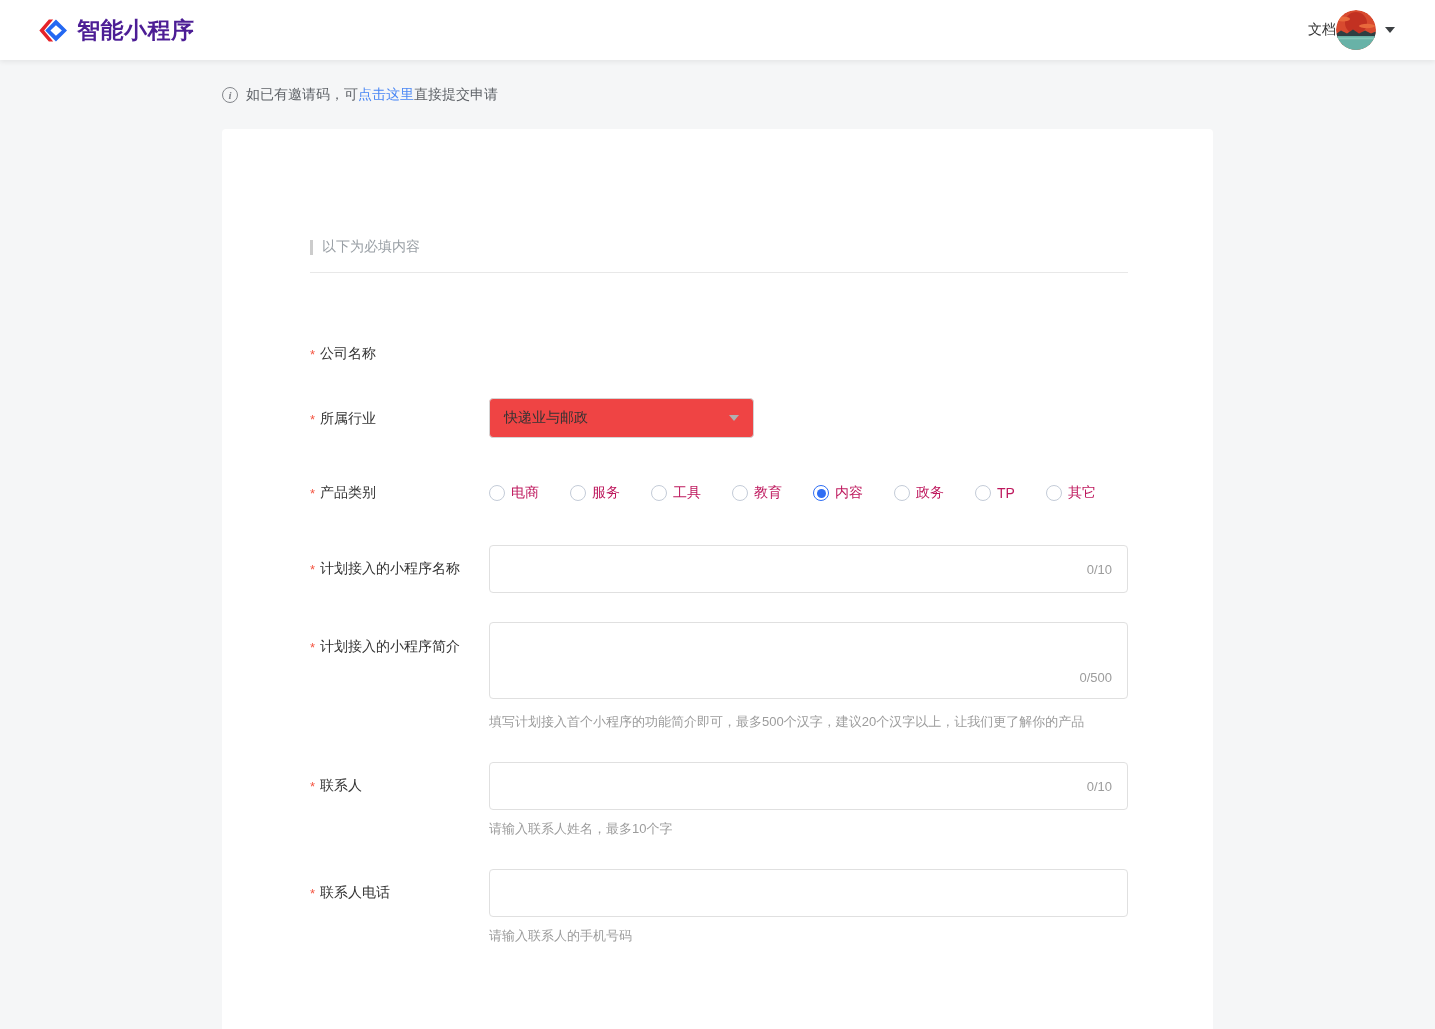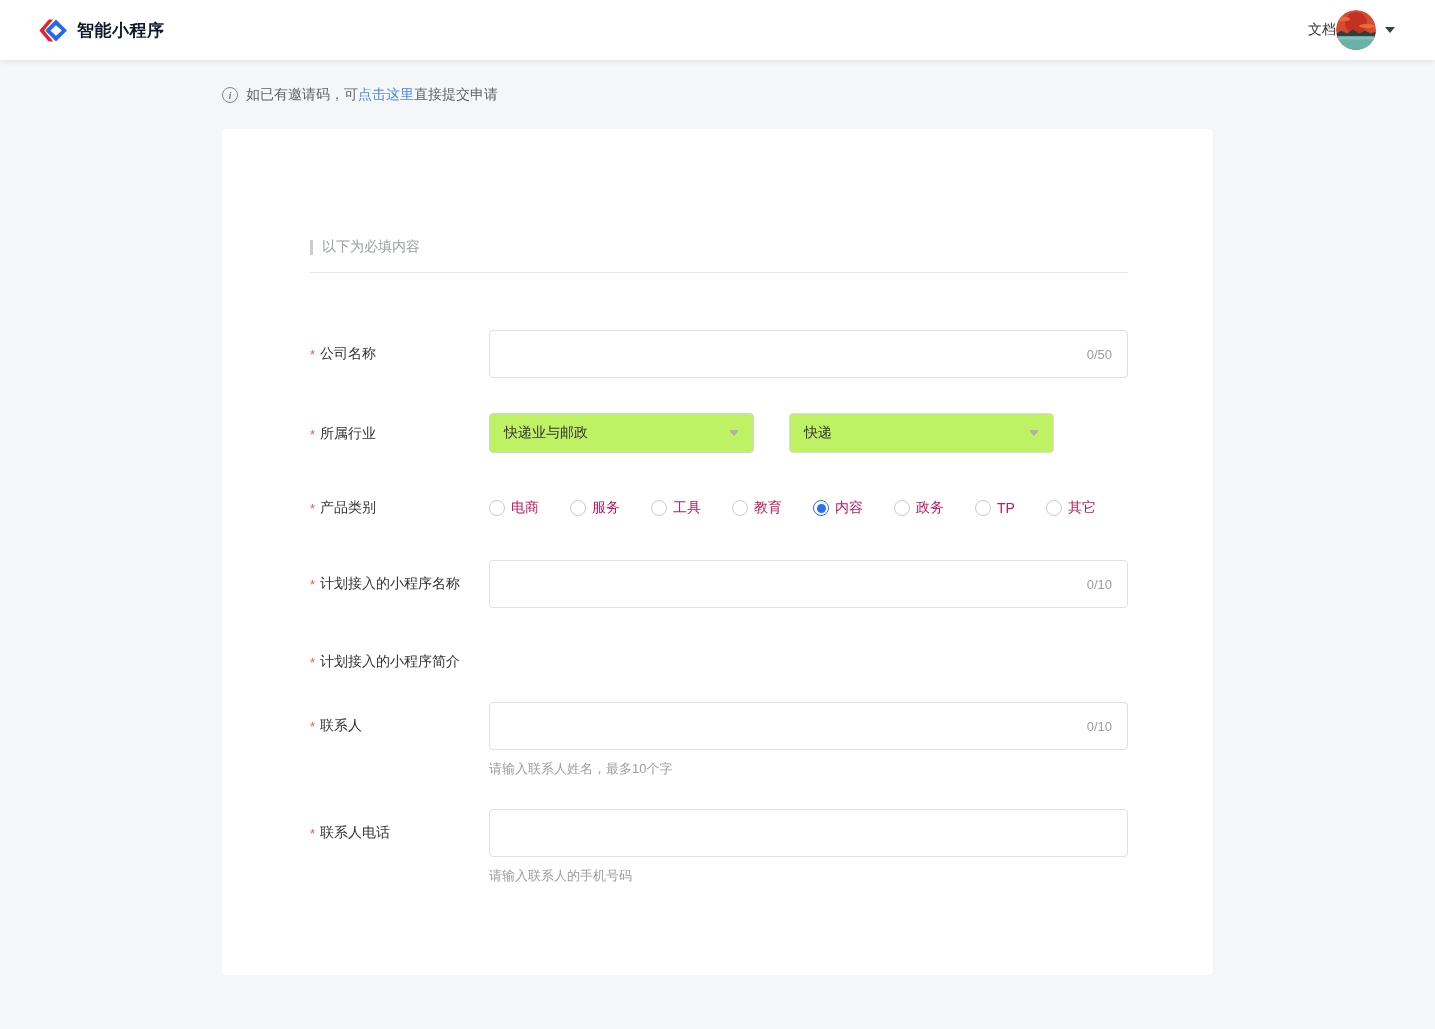--- a/index.html
+++ b/index.html
@@ -17,21 +17,21 @@
     box-shadow: 0 2px 5px rgba(0,0,0,.07);
     display: flex;
     align-items: center;
     justify-content: space-between;
     padding: 0 40px 0 37px;
     position: relative;
     z-index: 5;
   }
   .brand { display: flex; align-items: center; cursor: pointer; }
   .brand-logo { width: 30px; height: 27px; margin-right: 10px; }
-  .brand-name { font-size: 17px; font-weight: bold; color: #0f172a; letter-spacing: .5px; }
+  .brand-name { font-size: 23px; font-weight: bold; color: #4c1d95; letter-spacing: .5px; }
   .nav-right { display: flex; align-items: center; }
   .doc-link { font-size: 14px; color: #333; text-decoration: none; cursor: pointer; }
   .avatar-wrap { display: flex; align-items: center; cursor: pointer; }
   .avatar { width: 40px; height: 40px; border-radius: 50%; display: block; }
   .avatar-caret {
     width: 0; height: 0; margin-left: 9px;
     border-left: 5px solid transparent; border-right: 5px solid transparent;
     border-top: 6px solid #3c4043;
   }
 
@@ -96,21 +96,21 @@
   .counter {
     position: absolute; right: 16px; top: 50%; transform: translateY(-50%);
     font-size: 13px; color: #9c9c9c; pointer-events: none;
   }
   .counter-area { top: auto; bottom: 18px; transform: none; }
   .helper { font-size: 13px; color: #9c9c9c; margin-top: 10px; }
 
   .select-group { display: flex; }
   .select-box {
     width: 265px; height: 40px;
-    background: #bef264; border: 1px solid #d4d4d4; border-radius: 4px;
+    background: #ef4444; border: 1px solid #d4d4d4; border-radius: 4px;
     display: flex; align-items: center; justify-content: space-between;
     padding: 0 14px; cursor: pointer;
     font-size: 14px; color: #333;
   }
   .select-box + .select-box { margin-left: 35px; border-color: #dcdcdc; }
   .select-caret {
     width: 0; height: 0;
     border-left: 5px solid transparent; border-right: 5px solid transparent;
     border-top: 6px solid #b0b0b0;
   }
@@ -187,42 +187,34 @@
     <div class="section-divider"></div>
 
     <form class="form">
 
       <div class="form-row mb-r1">
         <div class="form-label pt-input">
           <span class="req">*</span>
           <span>公司名称</span>
         </div>
         <div class="form-field">
-          <div class="input-wrap">
-            <input class="text-input" type="text" value="" style="">
-            <span class="counter">0/50</span>
-          </div>
         </div>
       </div>
 
       <div class="form-row mb-r2">
         <div class="form-label pt-select">
           <span class="req">*</span>
           <span>所属行业</span>
         </div>
         <div class="form-field">
           <div class="select-group">
             <div class="select-box">
               <span>快递业与邮政</span>
               <span class="select-caret"></span>
             </div>
-            <div class="select-box">
-              <span>快递</span>
-              <span class="select-caret"></span>
-            </div>
           </div>
         </div>
       </div>
 
       <div class="form-row mb-r3">
         <div class="form-label pt-radio">
           <span class="req">*</span>
           <span>产品类别</span>
         </div>
         <div class="form-field">
@@ -276,20 +268,27 @@
             <span class="counter">0/10</span>
           </div>
         </div>
       </div>
 
       <div class="form-row mb-r5">
         <div class="form-label pt-area">
           <span class="req">*</span>
           <span>计划接入的小程序简介</span>
         </div>
+        <div class="form-field">
+          <div class="input-wrap">
+            <textarea class="text-area" style=""></textarea>
+            <span class="counter counter-area">0/500</span>
+          </div>
+          <div class="helper">填写计划接入首个小程序的功能简介即可，最多500个汉字，建议20个汉字以上，让我们更了解你的产品</div>
+        </div>
       </div>
 
       <div class="form-row mb-r6">
         <div class="form-label pt-input">
           <span class="req">*</span>
           <span>联系人</span>
         </div>
         <div class="form-field">
           <div class="input-wrap">
             <input class="text-input" type="text" value="" style="">

